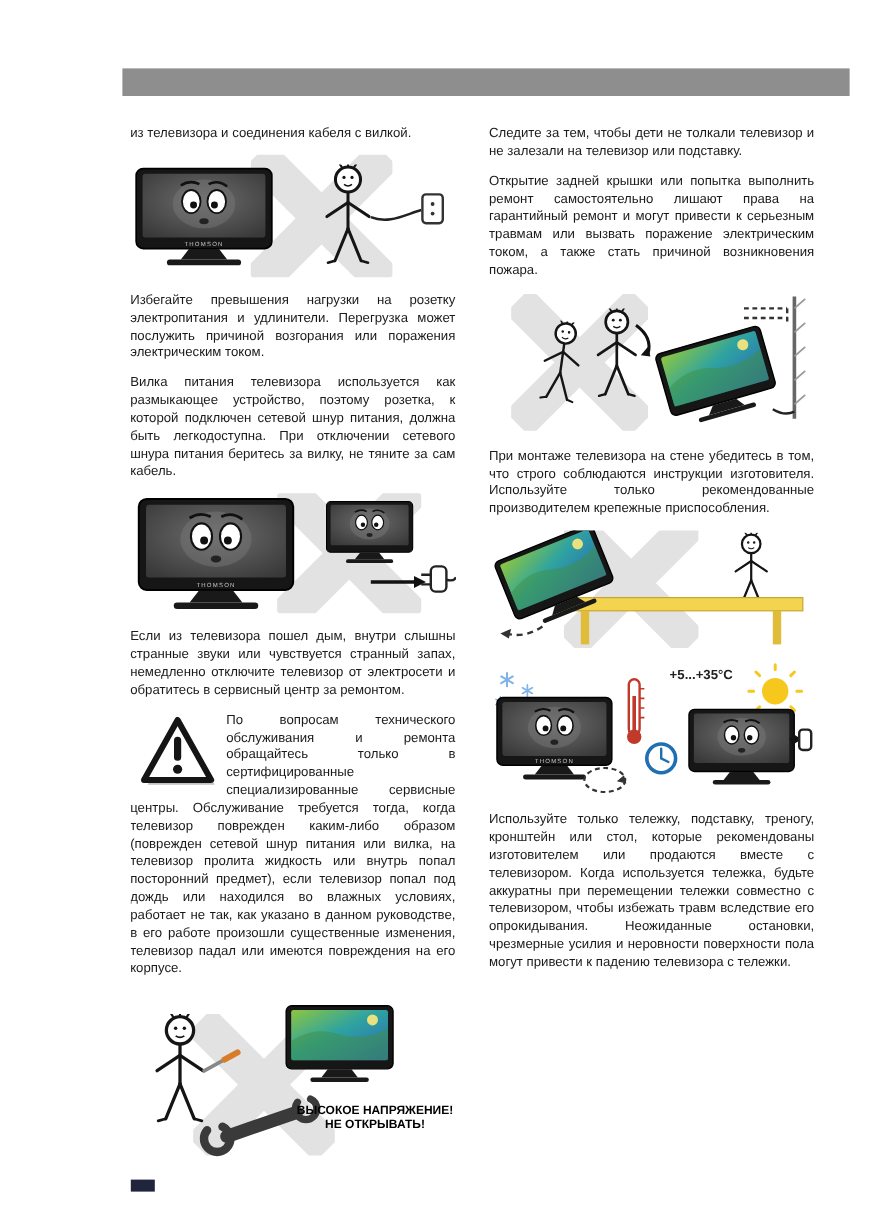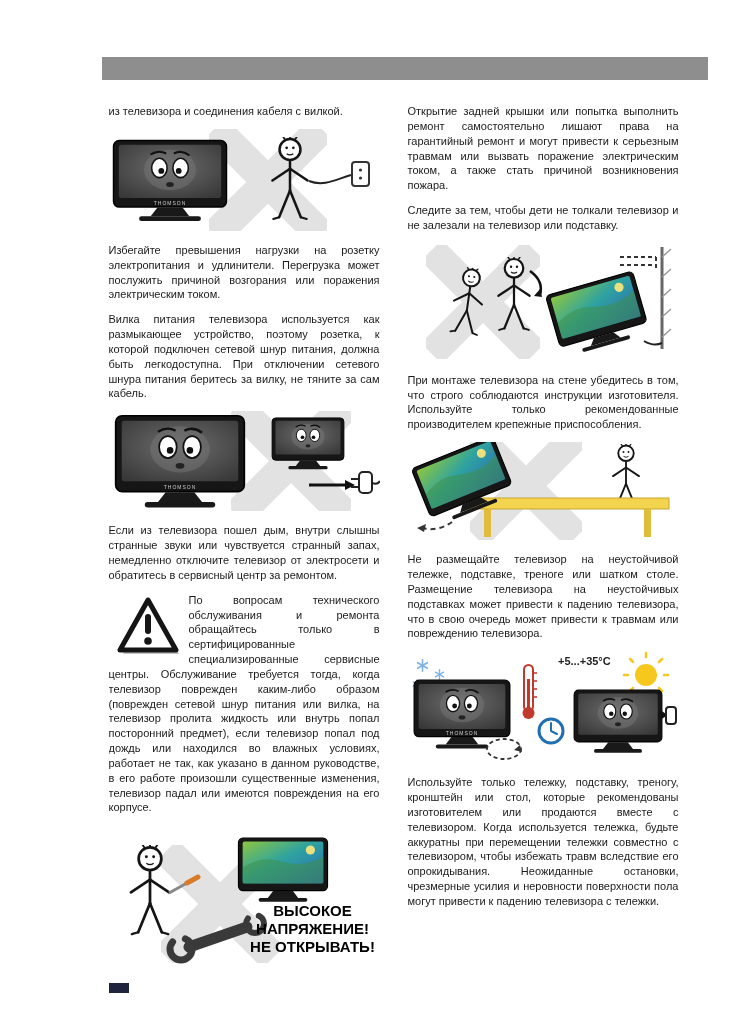--- a/index.html
+++ b/index.html
@@ -11,22 +11,22 @@
   .col { width:271px; font-size:11px; line-height:1.35; color:#1a1a1a; text-align:justify; }
   .col p { margin-bottom:10px; hyphens:auto; }
   figure { margin:2px 0 12px; position:relative; display:block; }
   figure svg { display:block; }
   .brand-text { font-size:5px; fill:#c9c9c9; letter-spacing:1px; text-anchor:middle;
                 font-family:"Liberation Sans", sans-serif; }
   .svg-label { font-size:11px; font-weight:bold; fill:#222; font-family:"Liberation Sans", sans-serif; }
   .service { overflow:hidden; margin-bottom:12px; }
   .tri { float:left; margin:4px 10px 2px 8px; }
   .hv-figure { position:relative; height:130px; margin-top:4px; }
-  .hv-caption { position:absolute; right:0; bottom:12px; width:134px; font-weight:bold;
-                font-size:15px; line-height:1.18; text-align:center; color:#000; }
+  .hv-caption { position:absolute; right:0; bottom:24px; width:134px; font-weight:bold;
+                font-size:10px; line-height:1.18; text-align:center; color:#000; }
   .footer-marker { position:absolute; left:85px; top:983px; width:20px; height:10px; background:#20243d; }
 </style>
 </head>
 <body>
 
 <svg width="0" height="0" style="position:absolute" aria-hidden="true">
   <defs>
     <radialGradient id="scr" cx="50%" cy="42%" r="70%">
       <stop offset="0%" stop-color="#6d6d6d"></stop>
         <stop offset="100%" stop-color="#393939"></stop>
@@ -160,22 +160,22 @@
             <path d="M60 56 l18 -10" stroke="#888" stroke-width="3"></path>
             <path d="M78 46 l11 -6" stroke="#d87c2a" stroke-width="5" stroke-linecap="round"></path>
           </g>
           <use href="#tvc" x="128" y="0" width="92" height="67"></use>
         </svg>
         <div class="hv-caption">ВЫСОКОЕ НАПРЯЖЕНИЕ! НЕ ОТКРЫВАТЬ!</div>
       </figure>
     </div>
 
     <div class="col">
+      <p>Следите за тем, чтобы дети не толкали телевизор и не залезали на телевизор или подставку.</p>
       <p>Открытие задней крышки или попытка выполнить ремонт самостоятельно лишают права на гарантийный ремонт и могут привести к серьезным травмам или вызвать поражение электрическим током, а также стать причиной возникновения пожара.</p>
-      <p>Следите за тем, чтобы дети не толкали телевизор и не залезали на телевизор или подставку.</p>
 
       <figure>
         <svg width="271" height="118" viewBox="0 0 271 118">
           <use href="#xmark" x="18" y="2" width="114" height="114"></use>
           <g transform="rotate(8 70 60)">
             <use href="#man" x="36" y="26" width="48" height="74"></use>
           </g>
           <use href="#man" x="80" y="14" width="52" height="82"></use>
           <path d="M122 28 q14 10 10 24" stroke="#111" stroke-width="2.5" fill="none"></path>
           <path d="M134 54 l-8 -1 l6 -7 z" fill="#111"></path>
@@ -199,21 +199,20 @@
           <rect x="76" y="67" width="7" height="28" fill="#e0bc3a"></rect>
           <rect x="236" y="67" width="7" height="28" fill="#e0bc3a"></rect>
           <g transform="rotate(-22 60 45)">
             <use href="#tvc" x="12" y="6" width="92" height="66"></use>
           </g>
           <path d="M44 80 q-14 10 -30 6" stroke="#333" stroke-width="2" stroke-dasharray="5 4" fill="none"></path>
           <path d="M16 90 l-7 -4 l9 -4 z" fill="#333"></path>
         </svg>
       </figure>
 
-      <p>Не размещайте телевизор на неустойчивой тележке, подставке, треноге или шатком столе. Размещение телевизора на неустойчивых подставках может привести к падению телевизора, что в свою очередь может привести к травмам или повреждению телевизора.</p>
 
       <figure>
         <svg width="271" height="112" viewBox="0 0 271 112">
           <text class="svg-label" x="150" y="14">+5...+35°C</text>
           <g>
             <circle cx="238" cy="24" r="11" fill="#f6c81e"></circle>
             <g stroke="#f6c81e" stroke-width="2.5" stroke-linecap="round">
               <path d="M238 6 v-4 M238 42 v4 M220 24 h-4 M256 24 h4 M225 11 l-3 -3 M251 37 l3 3 M251 11 l3 -3 M225 37 l-3 3"></path>
             </g>
           </g>

